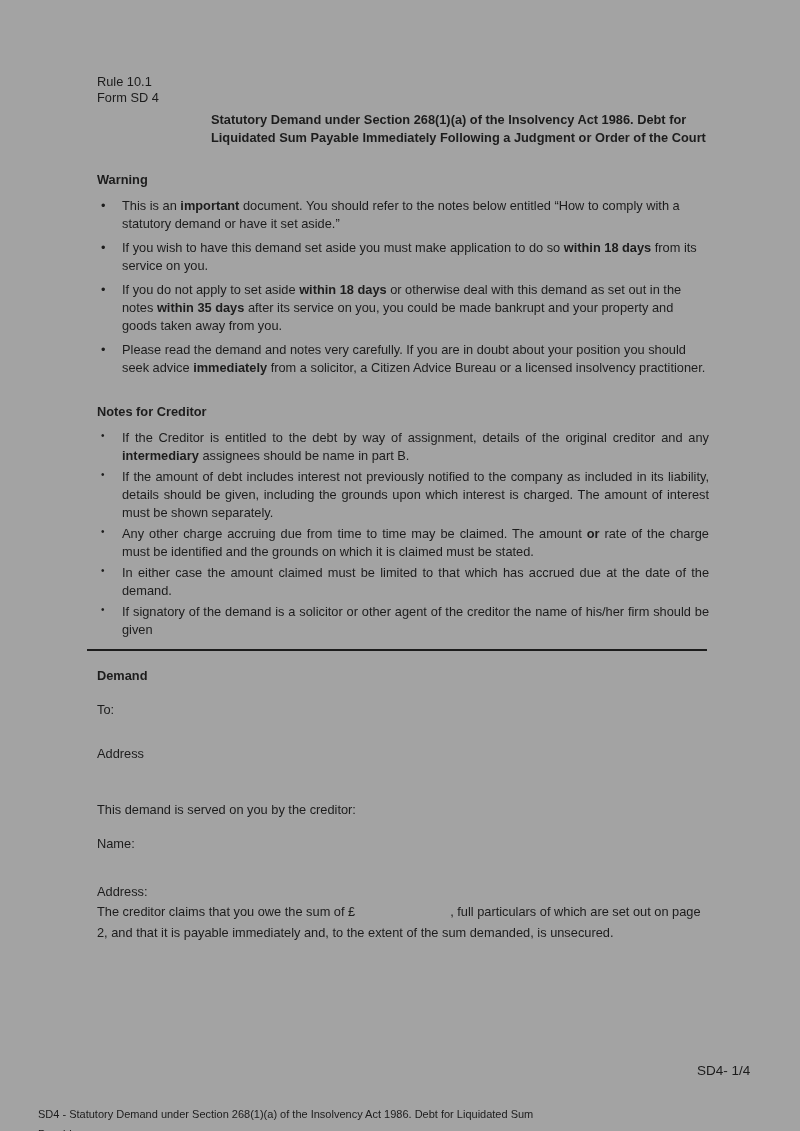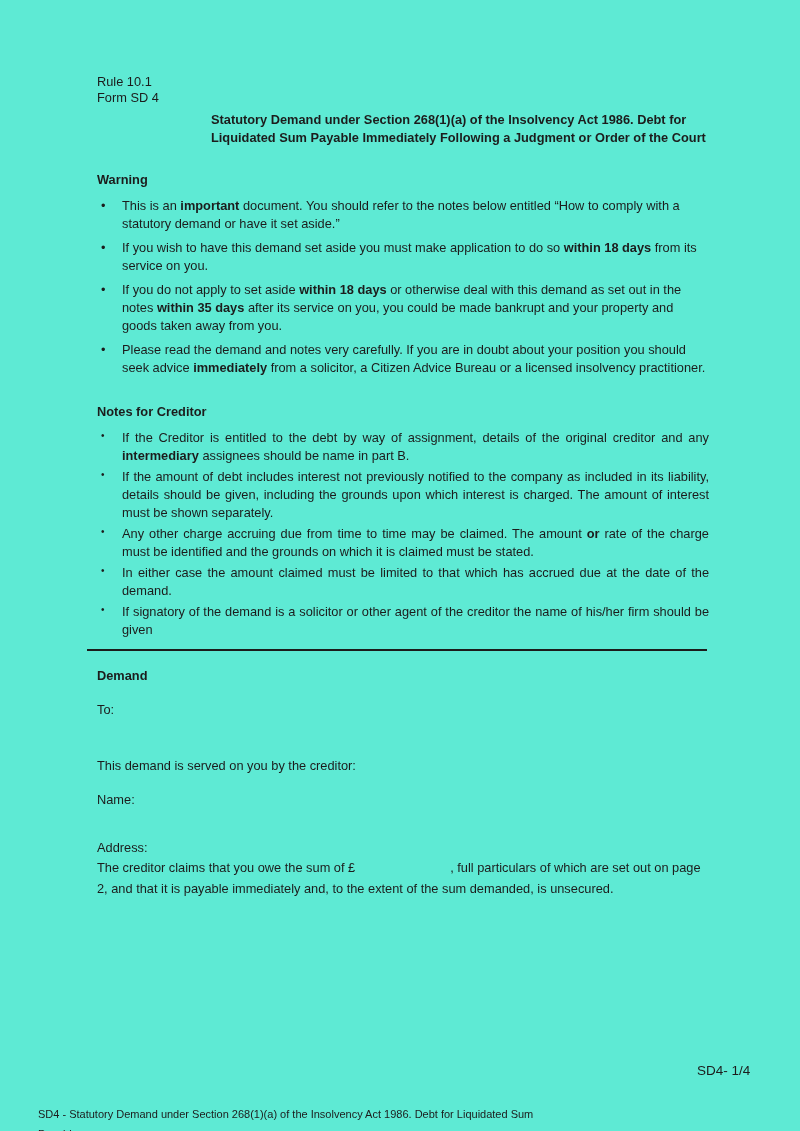--- a/index.html
+++ b/index.html
@@ -1,19 +1,19 @@
 <!DOCTYPE html>
 <html><head>
 <meta charset="utf-8">
 <style>
   html,body{margin:0;padding:0;background:#e8e8e8;}
   .page{
     position:relative;
     width:800px;height:1131px;
-    background:#5eead4;
+    background:#a3a3a3;
     margin:0 auto;
     font-family:"Liberation Sans", sans-serif;
     font-size:12.8px;
     line-height:18px;
     color:#1c1c1c;
     overflow:hidden;
   }
   .content{
     position:absolute;
     left:97px;top:74px;
@@ -140,20 +140,21 @@
         <span class="marker">•</span>
         <div class="btext"><span>If signatory of the demand is a solicitor or other agent of the creditor the name of his/her firm should be given</span></div>
       </div>
     </div>
 
     <div class="divider"></div>
 
     <div class="demand-heading">Demand</div>
 
     <span class="field-label to-label">To:</span>
+    <span class="field-label debtor-address-label">Address</span>
     <span class="field-label served-line">This demand is served on you by the creditor:</span>
     <span class="field-label name-label">Name:</span>
     <span class="field-label creditor-address-label">Address:</span>
 
     <div class="claim-para"><span>The creditor claims that you owe the sum of £</span><span class="amount-blank"></span><span>, full particulars of which are set out on page 2, and that it is payable immediately and, to the extent of the sum demanded, is unsecured.</span></div>
 
   </div>
 
   <div class="footer-left">
     <div>SD4 - Statutory Demand under Section 268(1)(a) of the Insolvency Act 1986. Debt for Liquidated Sum Payable</div>

